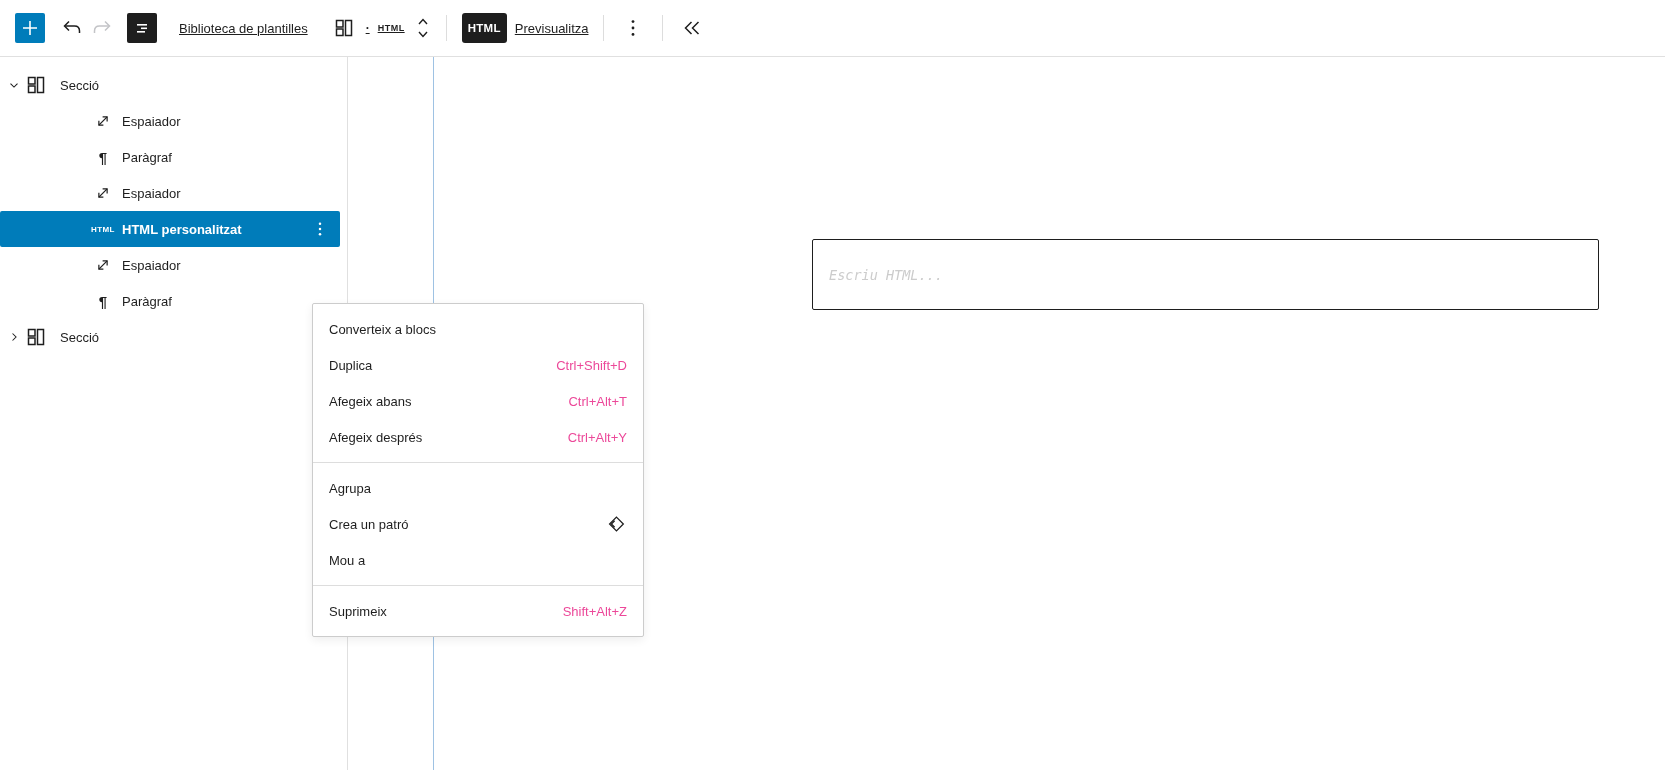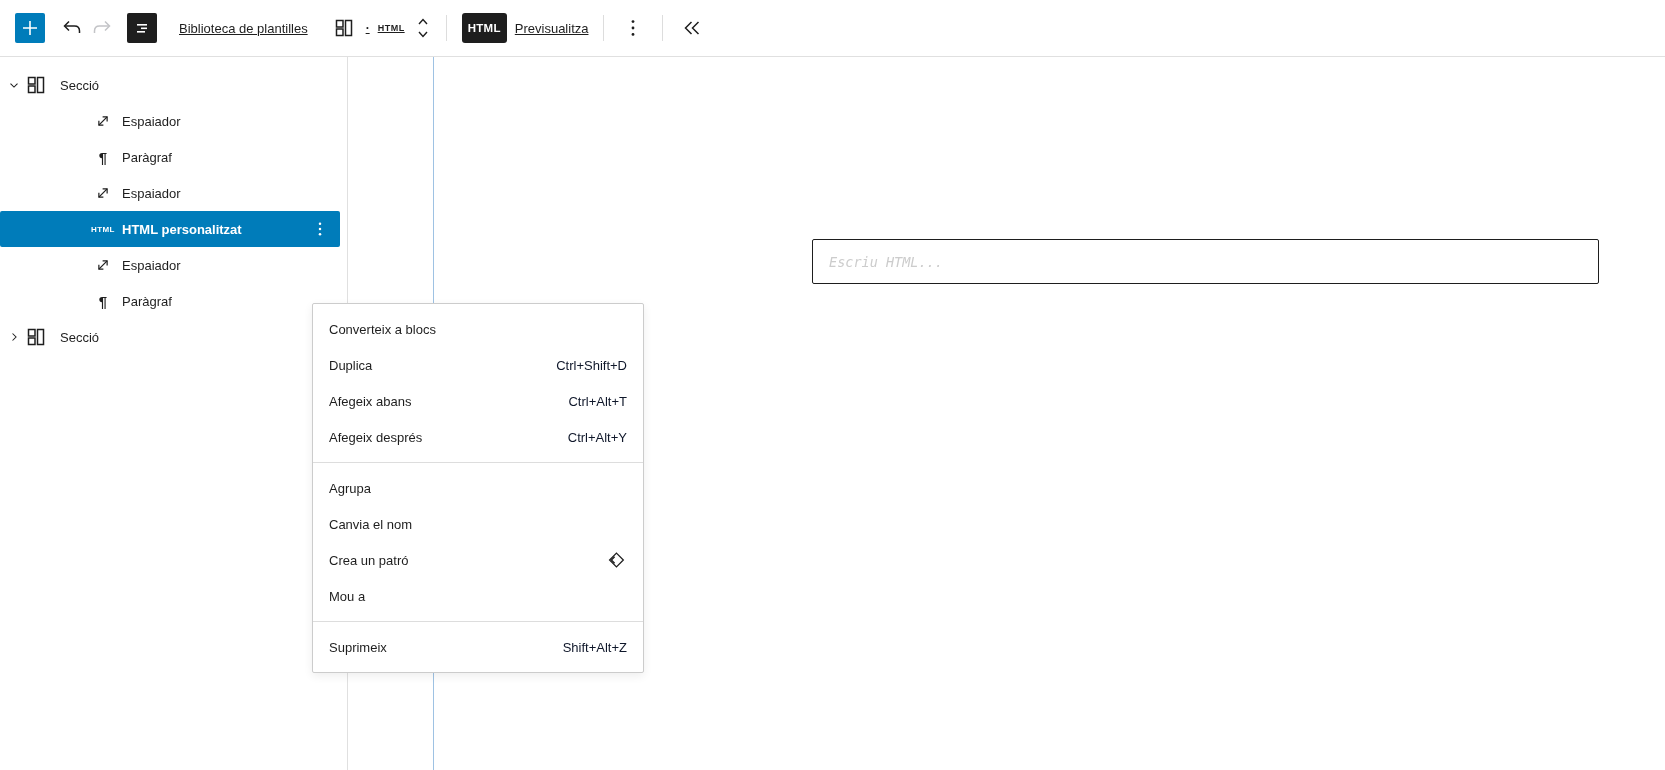--- a/index.html
+++ b/index.html
@@ -61,37 +61,37 @@
   .tree-row.selected .blk-icon, .tree-row.selected .chev { color:#fff; }
   .row-label { margin-left:12px; font-size:13px; white-space:nowrap; }
   .lvl1 .row-label { margin-left:8px; }
   .tree-row.selected .row-label { font-weight:600; }
   .row-kebab { margin-left:auto; margin-right:10px; display:flex; align-items:center;
     color:#fff; background:none; border:none; cursor:pointer; }
 
   
   .vline { position:absolute; top:57px; bottom:0; left:433px; width:1px;
     background:#9ec2e3; }
-  .html-input { position:absolute; left:812px; top:239px; width:787px; height:45px;
+  .html-input { position:absolute; left:812px; top:239px; width:787px; height:71px;
     border:1px solid #1e1e1e; border-radius:2px; background:#fff; display:flex;
     align-items:center; padding-left:16px; cursor:text;text-align:right; }
   .placeholder { font-family:"DejaVu Sans Mono", monospace; font-style:italic;
     font-size:13.5px; color:#ccc; }
 
   
   .menu { position:absolute; left:312px; top:303px; width:332px; background:#fff;
     border:1px solid #ccc; border-radius:2px; box-shadow:0 3px 10px rgba(0,0,0,.07);
     z-index:20; }
   .menu-group { padding:7px 0; }
   .menu-group + .menu-group { border-top:1px solid #ddd; }
   .menu-item { display:flex; align-items:center; width:100%; height:36px;
     padding:0 16px; background:none; border:none; cursor:pointer; text-align:left;
     font-family:"Liberation Sans", sans-serif; }
   .mi-label { font-size:13px; color:#1e1e1e; white-space:nowrap; }
-  .mi-shortcut { margin-left:auto; font-size:13px; color:#0f172a; white-space:nowrap; }
+  .mi-shortcut { margin-left:auto; font-size:13px; color:#ec4899; white-space:nowrap; }
   .mi-icon { margin-left:auto; display:flex; align-items:center; color:#1e1e1e; }
   svg { display:block; }
 </style>
 </head>
 <body>
 
 <div class="app">
 
   <div class="toolbar">
     <button class="tb-btn plus-btn">
@@ -283,23 +283,20 @@
         <button class="menu-item">
           <span class="mi-label">Afegeix després</span>
           <span class="mi-shortcut">Ctrl+Alt+Y</span>
         </button>
       </div>
       <div class="menu-group">
         <button class="menu-item">
           <span class="mi-label">Agrupa</span>
         </button>
         <button class="menu-item">
-          <span class="mi-label">Canvia el nom</span>
-        </button>
-        <button class="menu-item">
           <span class="mi-label">Crea un patró</span>
           <span class="mi-icon">
             <svg width="22" height="22" viewBox="0 0 24 24" fill="none" stroke="currentColor" stroke-width="1.4">
               <path d="M12.5 4.5 20 12l-7.5 7.5L5 12z"></path>
               <path d="M10.5 8.5 7 12l3.5 3.5"></path>
             </svg>
           </span>
         </button>
         <button class="menu-item">
           <span class="mi-label">Mou a</span>

